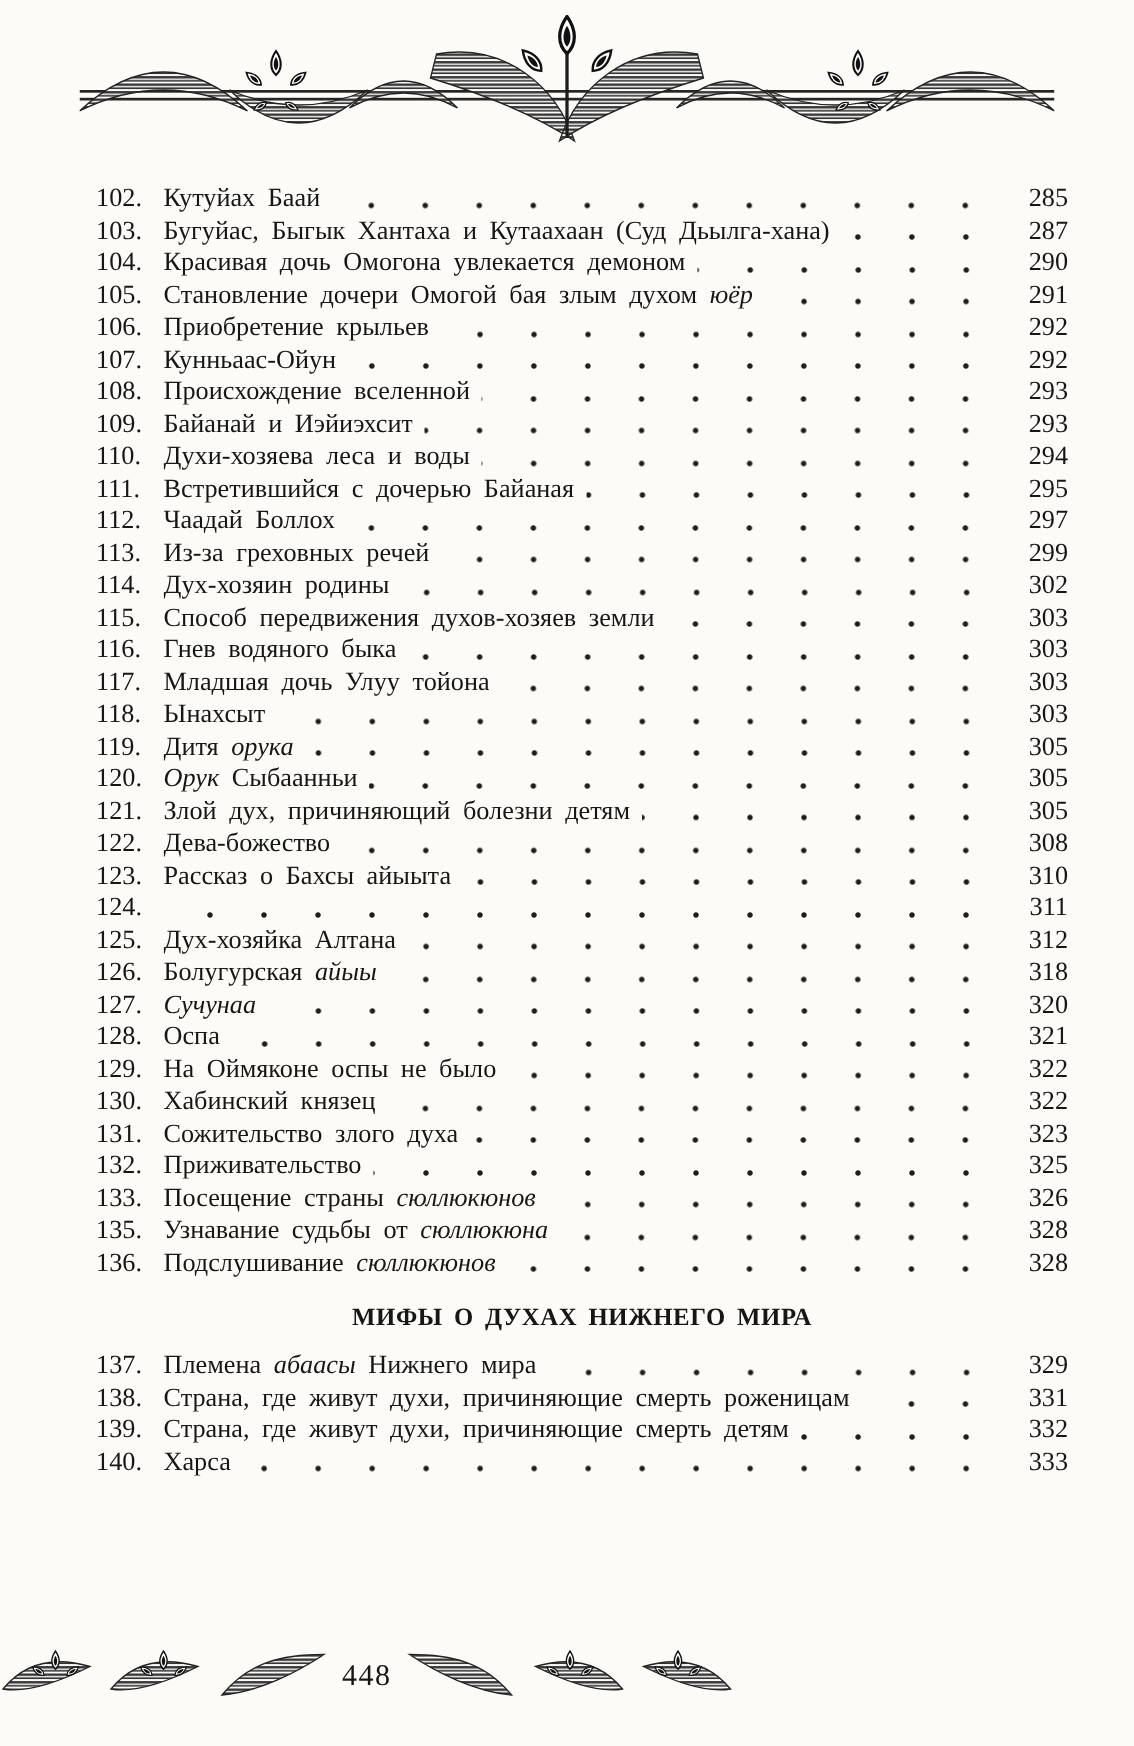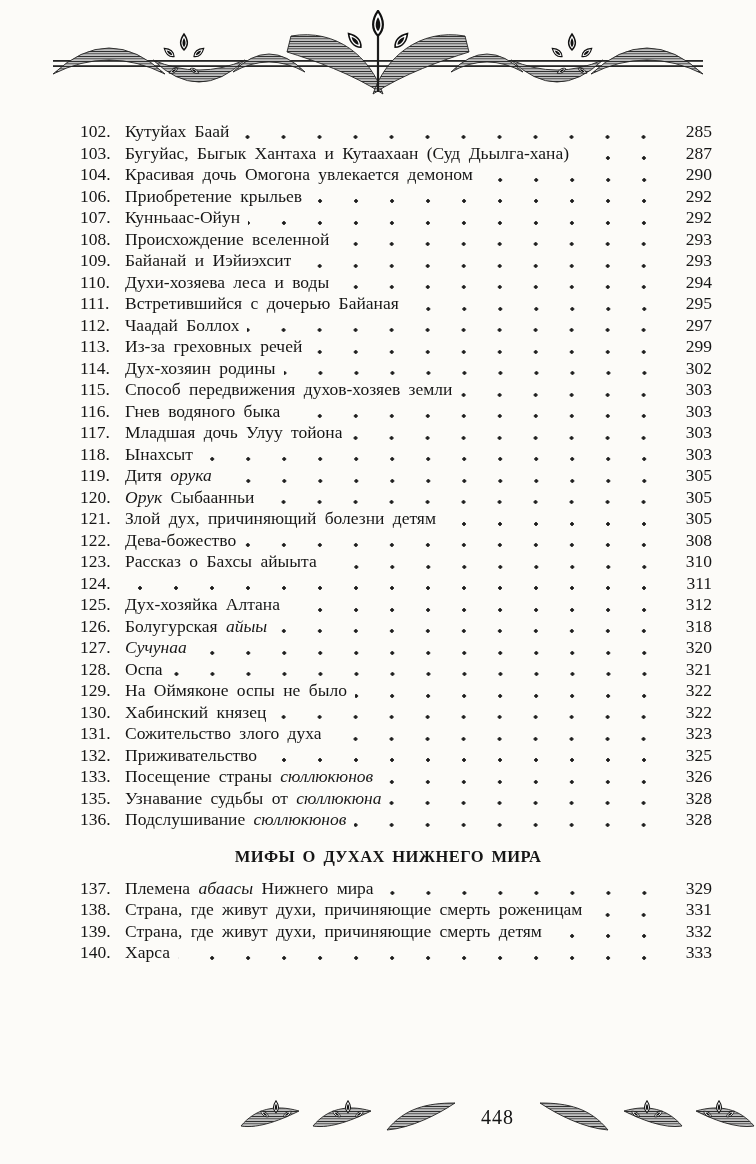--- a/index.html
+++ b/index.html
@@ -4,38 +4,38 @@
 <style>
   html,body{margin:0;padding:0;background:#e8e6e0;}
   .page{
     position:relative;width:756px;height:1164px;margin:0 auto;
     background:#fcfbf8;color:#161616;overflow:hidden;
     font-family:"Liberation Serif","DejaVu Serif",serif;
   }
   .ornament-top{position:absolute;top:10px;left:53px;width:650px;height:98px;}
   .ornament-top svg{display:block;width:100%;height:100%;}
   .toc{position:absolute;top:121px;left:64px;right:44px;}
-  .row{display:flex;align-items:baseline;height:21.5px;font-size:17.5px;word-spacing:4px;white-space:nowrap;margin-left:16px;}
+  .row{display:flex;align-items:baseline;height:21.5px;font-size:17.5px;word-spacing:4px;white-space:nowrap;}
   .num{flex:0 0 45px;}
   .title{flex:0 1 auto;overflow:hidden;}
   .title .it{font-style:italic;}
   .leader{
     flex:1 1 auto;min-width:4px;align-self:stretch;margin:0 6px 0 8px;
     background-image:radial-gradient(circle,#1d1d1d 1.5px,rgba(0,0,0,0) 2.1px);
     background-size:36px 8px;background-repeat:repeat-x;
     background-position:right 2px bottom 2px;
   }
   .pg{flex:0 0 42px;text-align:right;}
   .section-heading{
     text-align:center;font-weight:bold;font-size:16.5px;line-height:22px;
     margin:15px 0 10px;letter-spacing:.4px;white-space:pre-line;word-spacing:3px;
   }
   .footer{
     position:absolute;left:0;bottom:30px;width:100%;
-    display:flex;justify-content:flex-end;align-items:center;gap:24px;
+    display:flex;justify-content:flex-start;align-items:center;gap:10px;
   }
   .strip{width:218px;height:34px;display:inline-block;}
   .strip svg{display:block;width:100%;height:100%;}
   .strip.flip{transform:scaleX(-1);}
   .pgnum{font-size:20px;letter-spacing:1px;}
 </style>
 </head>
 <body>
 
 <div class="page">
@@ -106,20 +106,26 @@
         <span class="leader"></span>
         <span class="pg">287</span>
       </div>
       <div class="row">
         <span class="num">104.</span>
         <span class="title"><span>Красивая дочь Омогона увлекается демоном</span></span>
         <span class="leader"></span>
         <span class="pg">290</span>
       </div>
       <div class="row">
+        <span class="num">105.</span>
+        <span class="title"><span>Становление дочери Омогой бая злым духом </span><span class="it">юёр</span></span>
+        <span class="leader"></span>
+        <span class="pg">291</span>
+      </div>
+      <div class="row">
         <span class="num">106.</span>
         <span class="title"><span>Приобретение крыльев</span></span>
         <span class="leader"></span>
         <span class="pg">292</span>
       </div>
       <div class="row">
         <span class="num">107.</span>
         <span class="title"><span>Кунньаас-Ойун</span></span>
         <span class="leader"></span>
         <span class="pg">292</span>

